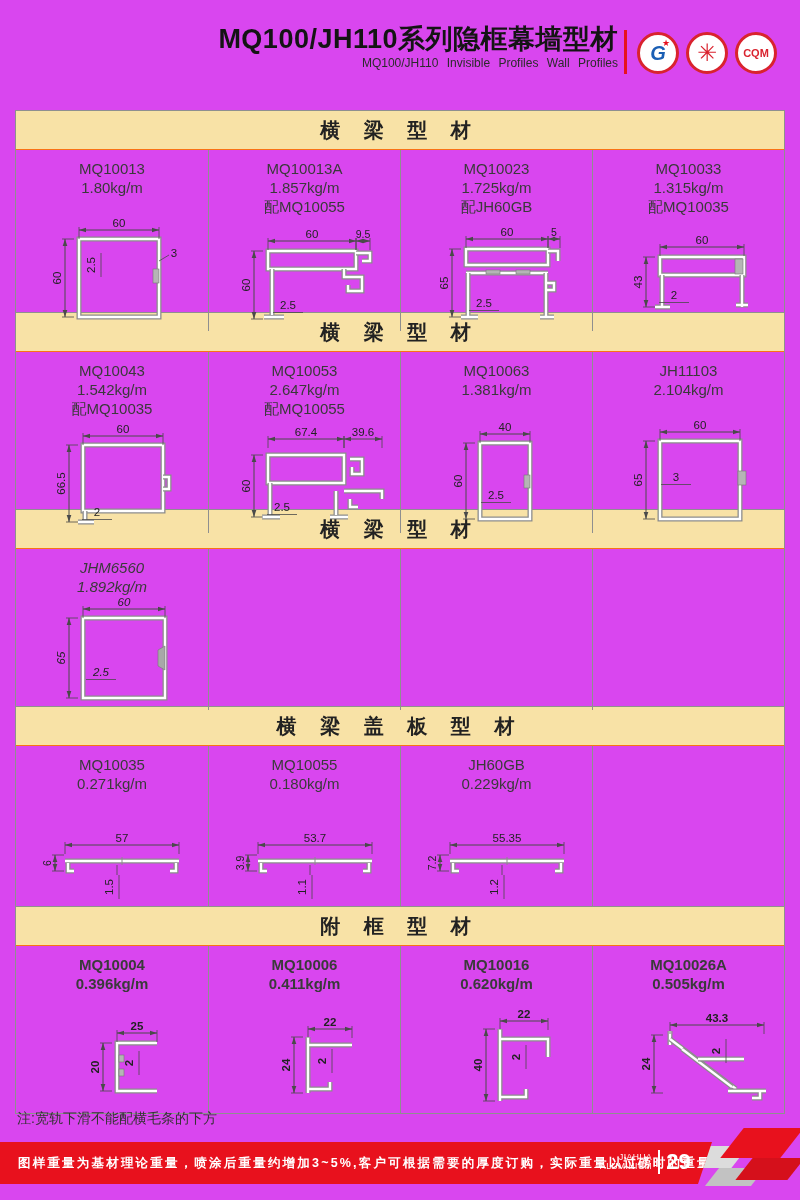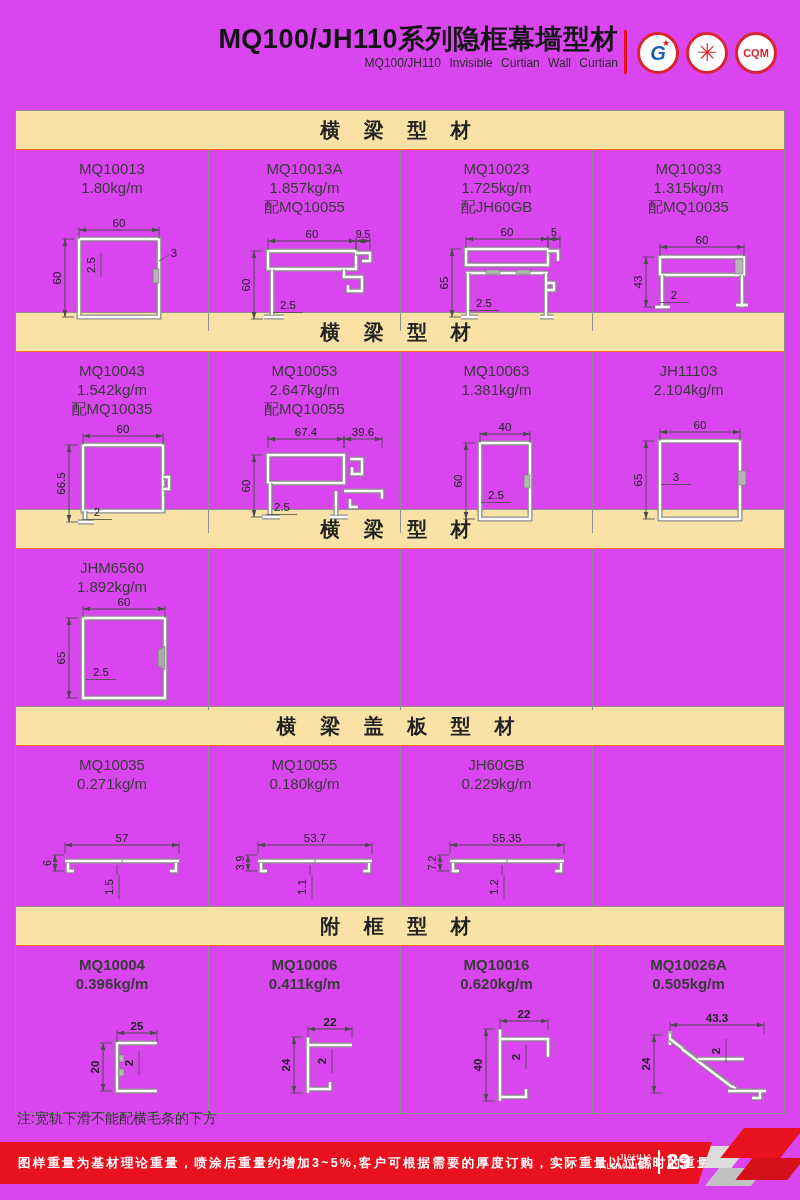--- a/index.html
+++ b/index.html
@@ -51,21 +51,21 @@
   .deco.r2{left:744px;top:1158px;width:52px;height:22px;background:#d5101b;}
 </style>
 </head>
 <body>
 
 <div class="page">
 
   <div class="hdr">
     <div class="title-block">
       <h1>MQ100/JH110系列隐框幕墙型材</h1>
-      <div class="subtitle">MQ100/JH110  Invisible  Curtian  Wall  Curtian</div>
+      <div class="subtitle">MQ100/JH110  Invisible  Profiles  Wall  Profiles</div>
     </div>
     <div class="red-divider"></div>
     <div class="logos">
       <span class="logo gb">
         <span>G</span>
         <span class="star">★</span>
       </span>
       <span class="logo seal">
         <span>✳</span>
       </span>
@@ -313,21 +313,21 @@
             <line x1="49" y1="100" x2="61" y2="100" stroke="#4a4a4a" stroke-width="0.8"></line>
             <path d="M52,22 l-2.3,7 h4.6 Z" fill="#4a4a4a"></path>
             <path d="M52,100 l-2.3,-7 h4.6 Z" fill="#4a4a4a"></path>
             <text x="48" y="61" text-anchor="middle" font-size="11.5" fill="#222" transform="rotate(-90 48 61)">65</text>
             <text x="82" y="62" text-anchor="middle" font-size="11.5" fill="#222">3</text>
             <line x1="67" y1="65.5" x2="97" y2="65.5" stroke="#4a4a4a" stroke-width="0.8"></line>
           </svg>
         </div>
       </div>
       <div class="band">横 梁 型 材</div>
-      <div class="cells" style="height: 157px;">
+      <div class="cells" style="height: 157px; font-style: italic;">
         <div class="cell">
           <div class="code">JHM6560</div>
           <div class="wt">1.892kg/m</div>
           <svg width="190" height="112" viewBox="0 0 190 112">
             <path d="M66,22 H148 V102 H66 Z" fill="none" stroke="#8c8c8c" stroke-width="5"></path>
             <path d="M66,22 H148 V102 H66 Z" fill="none" stroke="#ffffff" stroke-width="2.4"></path>
             <path d="M141,54 L148,50 V74 L141,70 Z" fill="#a8a8a8" stroke="#777" stroke-width="0.6"></path>
             <line x1="66" y1="13" x2="148" y2="13" stroke="#4a4a4a" stroke-width="1"></line>
             <line x1="66" y1="10" x2="66" y2="22" stroke="#4a4a4a" stroke-width="0.8"></line>
             <line x1="148" y1="10" x2="148" y2="22" stroke="#4a4a4a" stroke-width="0.8"></line>

